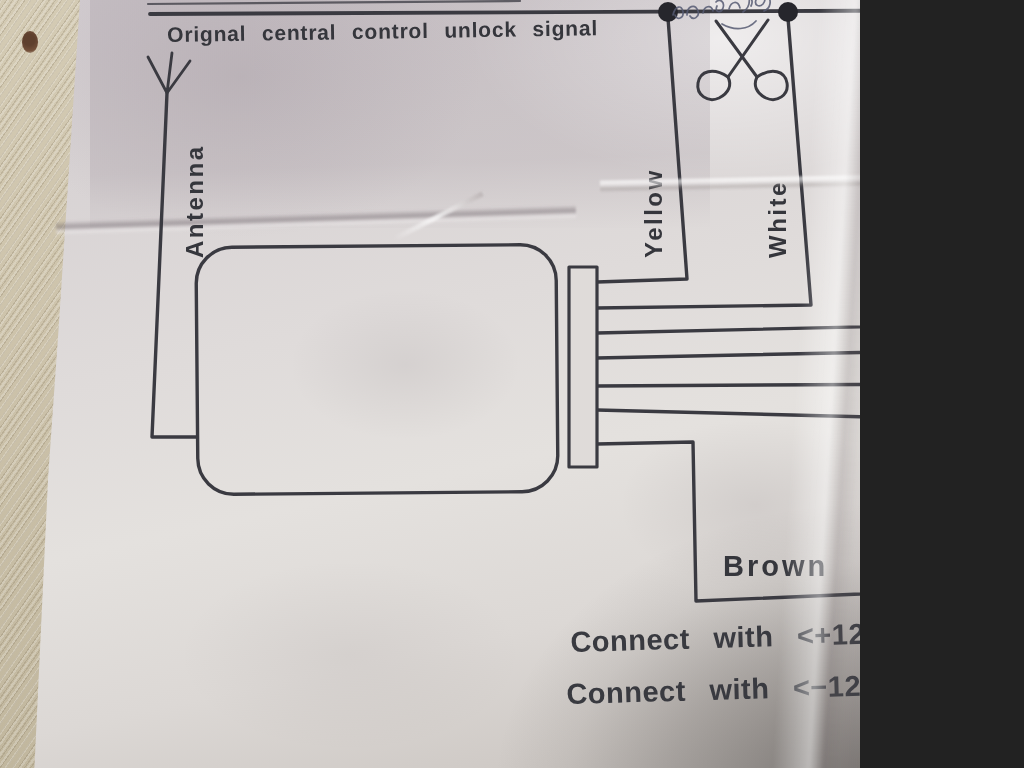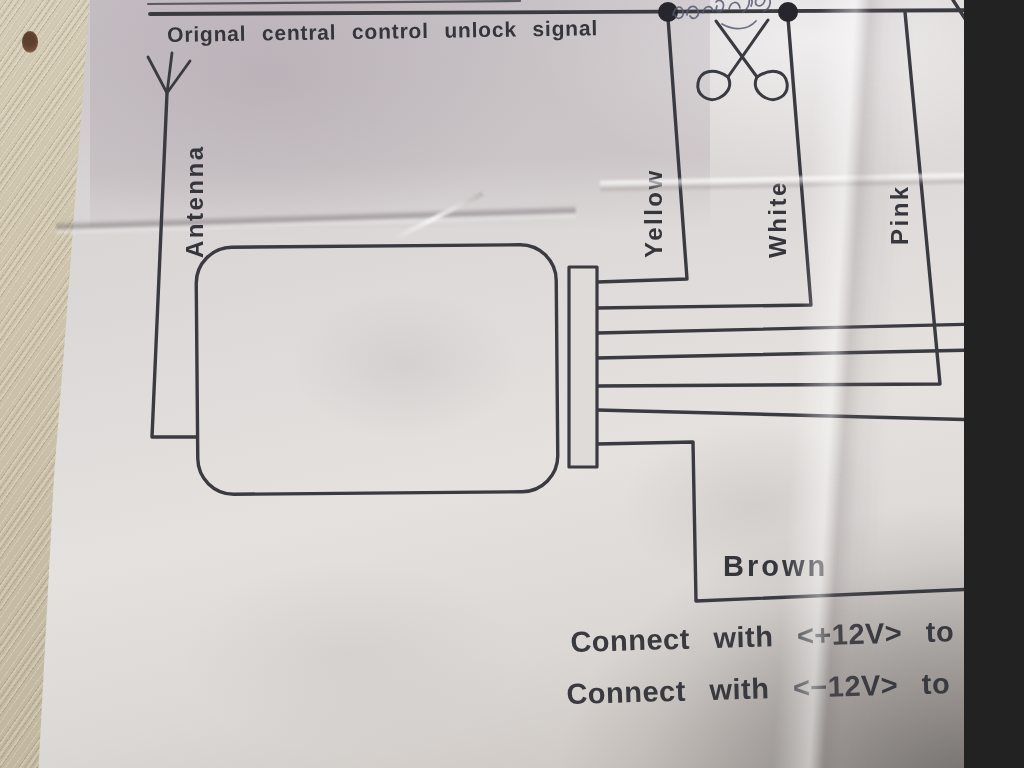--- a/index.html
+++ b/index.html
@@ -1,17 +1,17 @@
 <!DOCTYPE html>
 <html><head>
 <meta charset="utf-8">
 <style>
   html,body{margin:0;padding:0;background:#222;}
   .stage{
-    position:relative;width:964px;height:768px;overflow:hidden;
+    position:relative;width:860px;height:768px;overflow:hidden;
     font-family:"Liberation Sans","DejaVu Sans",sans-serif;
   }
   
   .fabric{
     position:absolute;inset:0;
     background-color:#c9c0a9;
     background-image:
       repeating-linear-gradient(125deg, rgba(255,255,255,.20) 0 2px, rgba(0,0,0,0) 2px 6px),
       repeating-linear-gradient(125deg, rgba(122,108,84,.22) 0 1px, rgba(0,0,0,0) 1px 5px),
       linear-gradient(175deg,#d4cbb4 0%,#cdc3ab 40%,#bfb59c 100%);

